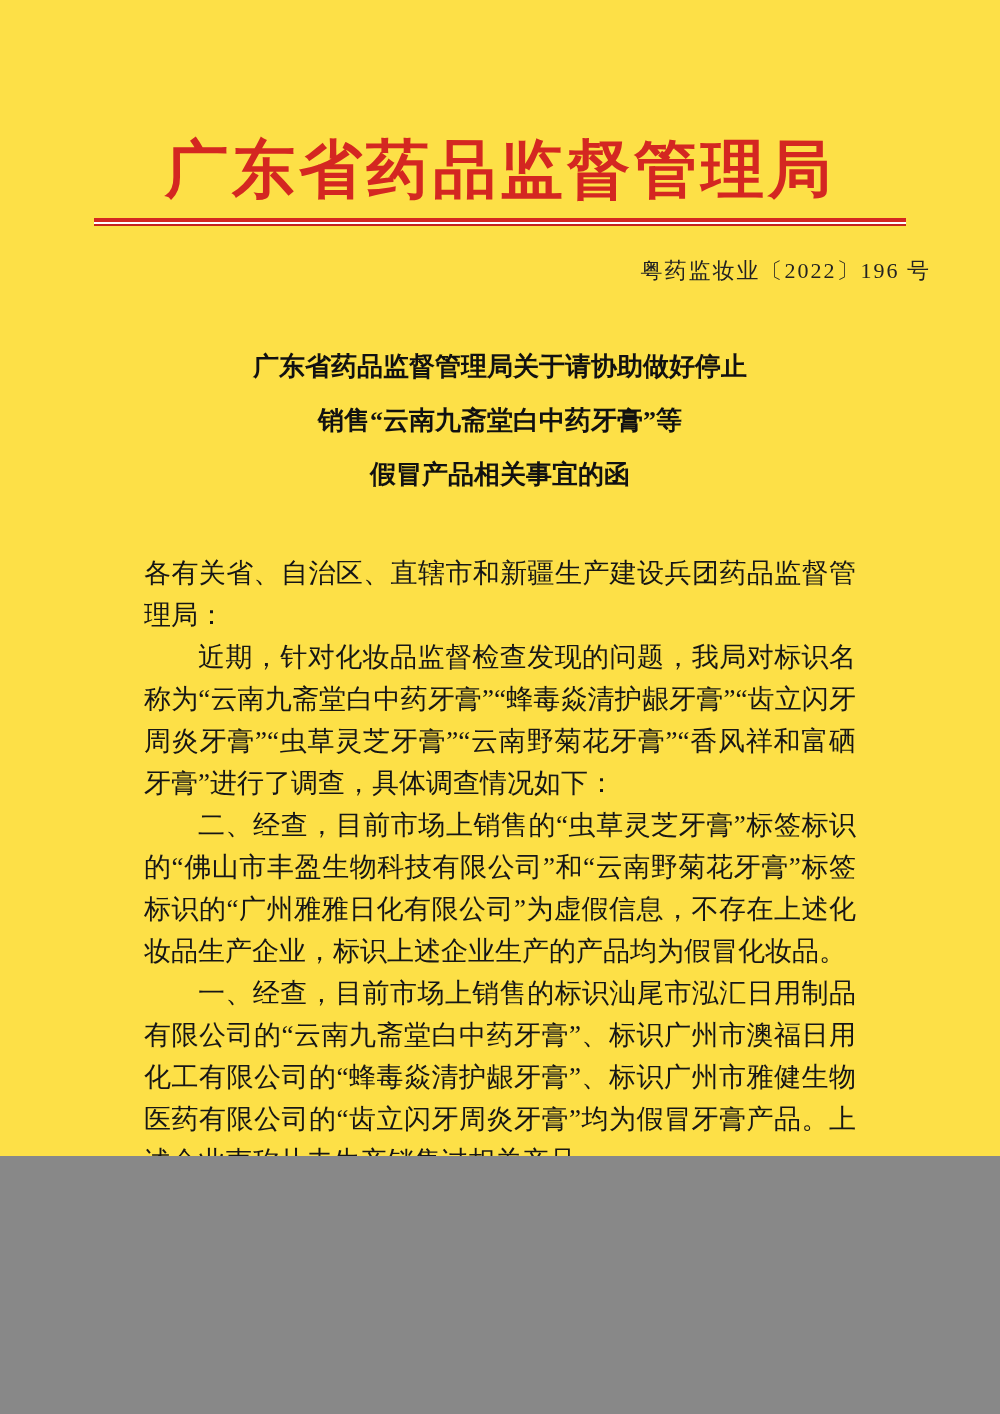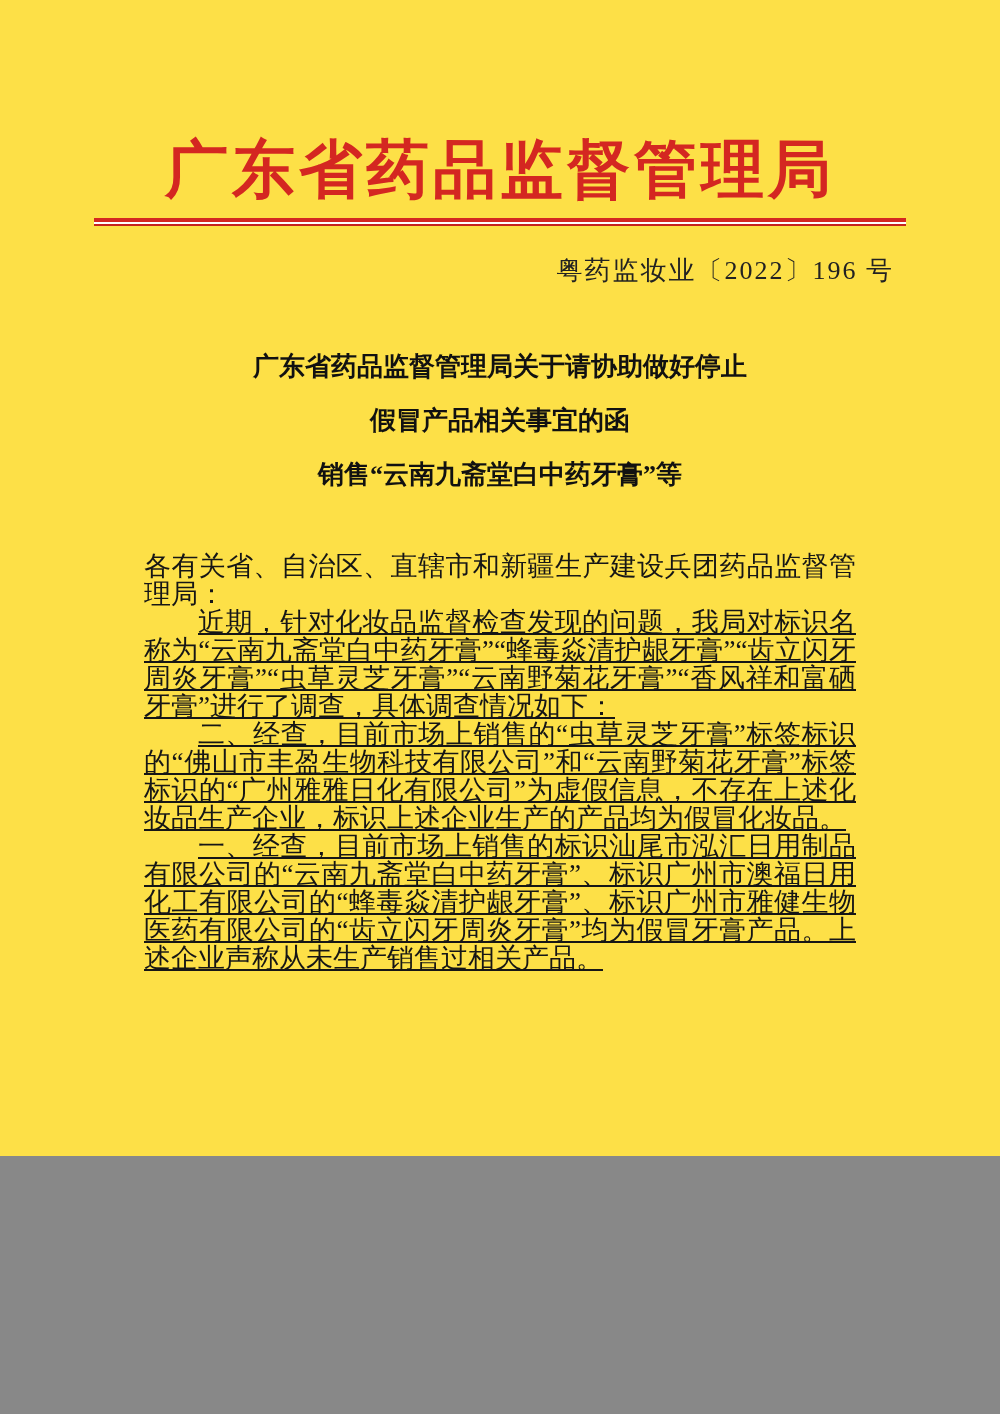--- a/index.html
+++ b/index.html
@@ -31,68 +31,68 @@
     margin: 8px auto 0 auto;
     background: linear-gradient(
       to bottom,
       #d42721 0%, #d42721 52%,
       #ffffff 52%, #ffffff 72%,
       #c6231d 72%, #c6231d 100%
     );
   }
   .doc-number {
     margin-top: 28px;
-    padding-right: 106px;
+    padding-right: 69px;
     text-align: right;
-    font-size: 26px;
+    font-size: 22px;
     line-height: 34px;
     letter-spacing: 2px;
     color: #222;
   }
   .doc-title {
     margin-top: 52px;
     text-align: center;
     font-weight: bold;
     font-size: 26px;
     line-height: 54px;
     color: #111;
   }
   .doc-title .t-line { white-space: nowrap; }
   .body-text {
     width: 712px;
     margin: 50px auto 0 auto;
     font-size: 27px;
-    line-height: 28px;
+    line-height: 42px;
     text-align: justify;
     color: #161616;
   }
   .body-text p { margin: 0; }
-  .body-text p.indent { text-indent: 2em; text-decoration: underline; }
+  .body-text p.indent { text-indent: 2em; }
   .footer-rule {
     position: absolute;
     left: 94px;
     top: 1256px;
     margin: 0;
   }
 </style>
 </head>
 <body>
 
 <div class="page">
 
   <div class="org-name">广东省药品监督管理局</div>
 
   <div class="rule"></div>
 
   <div class="doc-number">粤药监妆业〔2022〕196 号</div>
 
   <div class="doc-title">
     <div class="t-line">广东省药品监督管理局关于请协助做好停止</div>
+    <div class="t-line">销售“云南九斋堂白中药牙膏”等</div>
     <div class="t-line">假冒产品相关事宜的函</div>
-    <div class="t-line">销售“云南九斋堂白中药牙膏”等</div>
   </div>
 
   <div class="body-text">
     <p>各有关省、自治区、直辖市和新疆生产建设兵团药品监督管理局：</p>
     <p class="indent">近期，针对化妆品监督检查发现的问题，我局对标识名称为“云南九斋堂白中药牙膏”“蜂毒焱清护龈牙膏”“齿立闪牙周炎牙膏”“虫草灵芝牙膏”“云南野菊花牙膏”“香风祥和富硒牙膏”进行了调查，具体调查情况如下：</p>
     <p class="indent">二、经查，目前市场上销售的“虫草灵芝牙膏”标签标识的“佛山市丰盈生物科技有限公司”和“云南野菊花牙膏”标签标识的“广州雅雅日化有限公司”为虚假信息，不存在上述化妆品生产企业，标识上述企业生产的产品均为假冒化妆品。</p>
     <p class="indent">一、经查，目前市场上销售的标识汕尾市泓汇日用制品有限公司的“云南九斋堂白中药牙膏”、标识广州市澳福日用化工有限公司的“蜂毒焱清护龈牙膏”、标识广州市雅健生物医药有限公司的“齿立闪牙周炎牙膏”均为假冒牙膏产品。上述企业声称从未生产销售过相关产品。</p>
   </div>
 
   <div class="rule footer-rule"></div>

